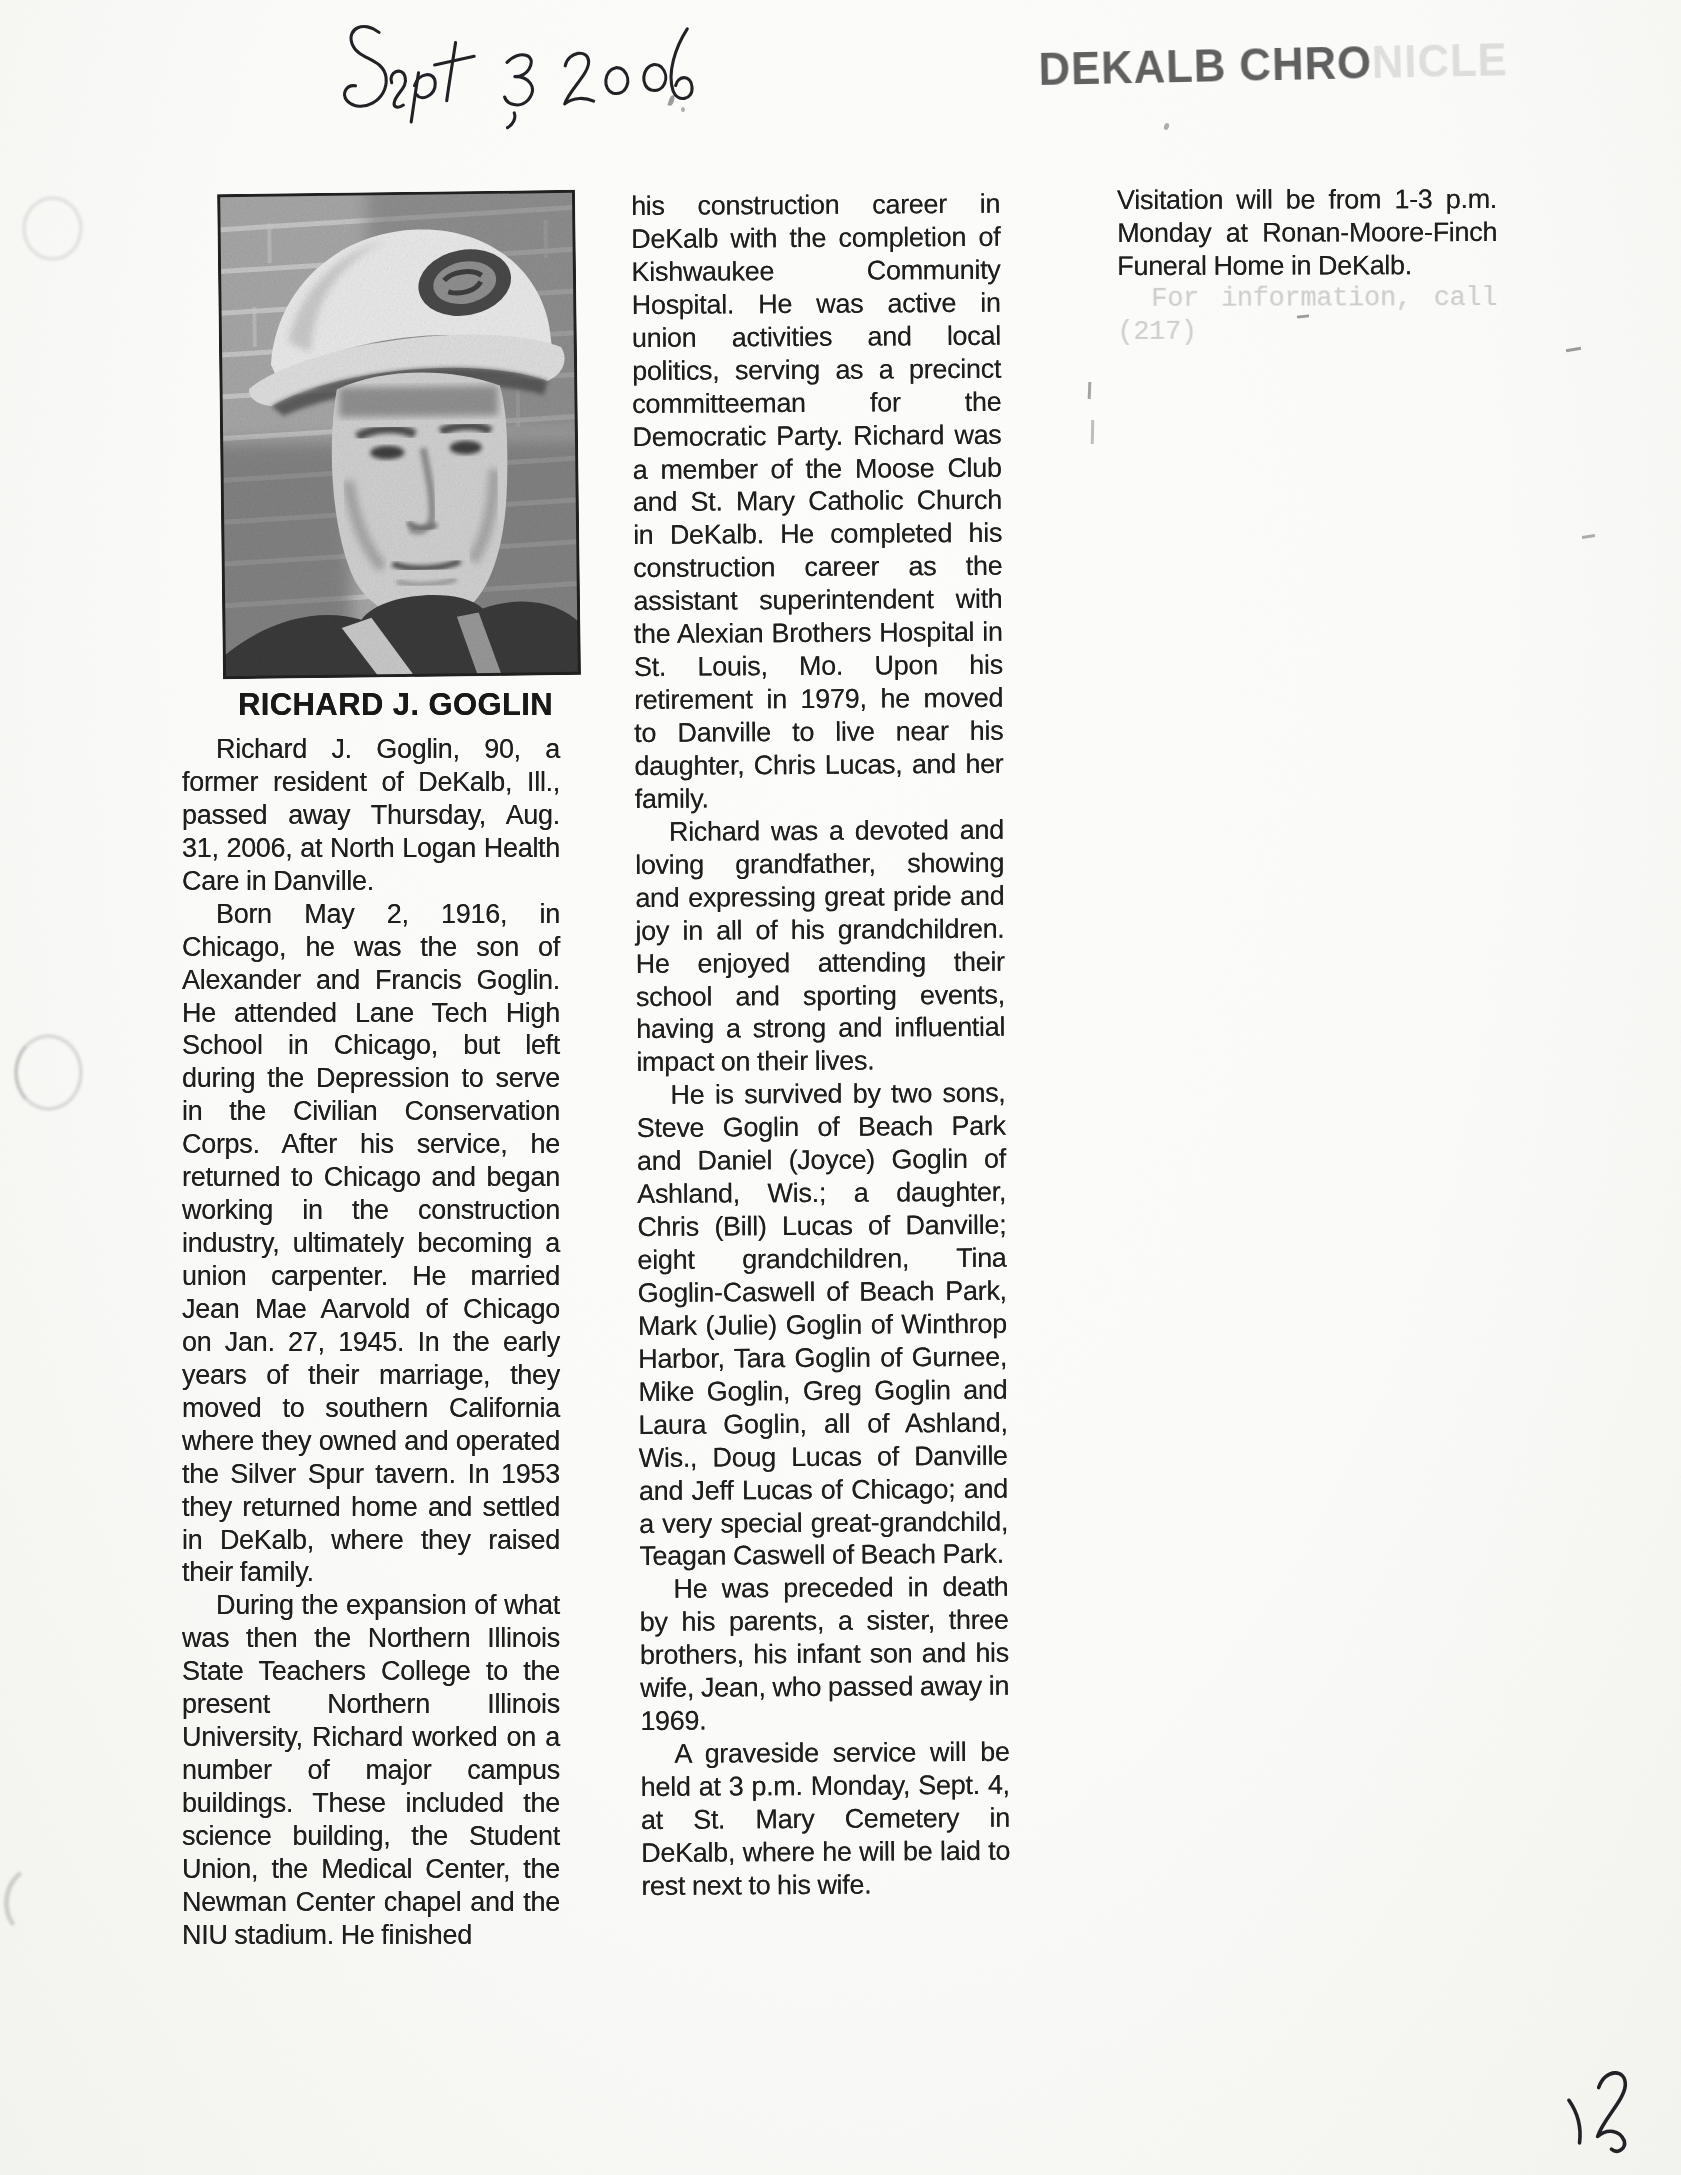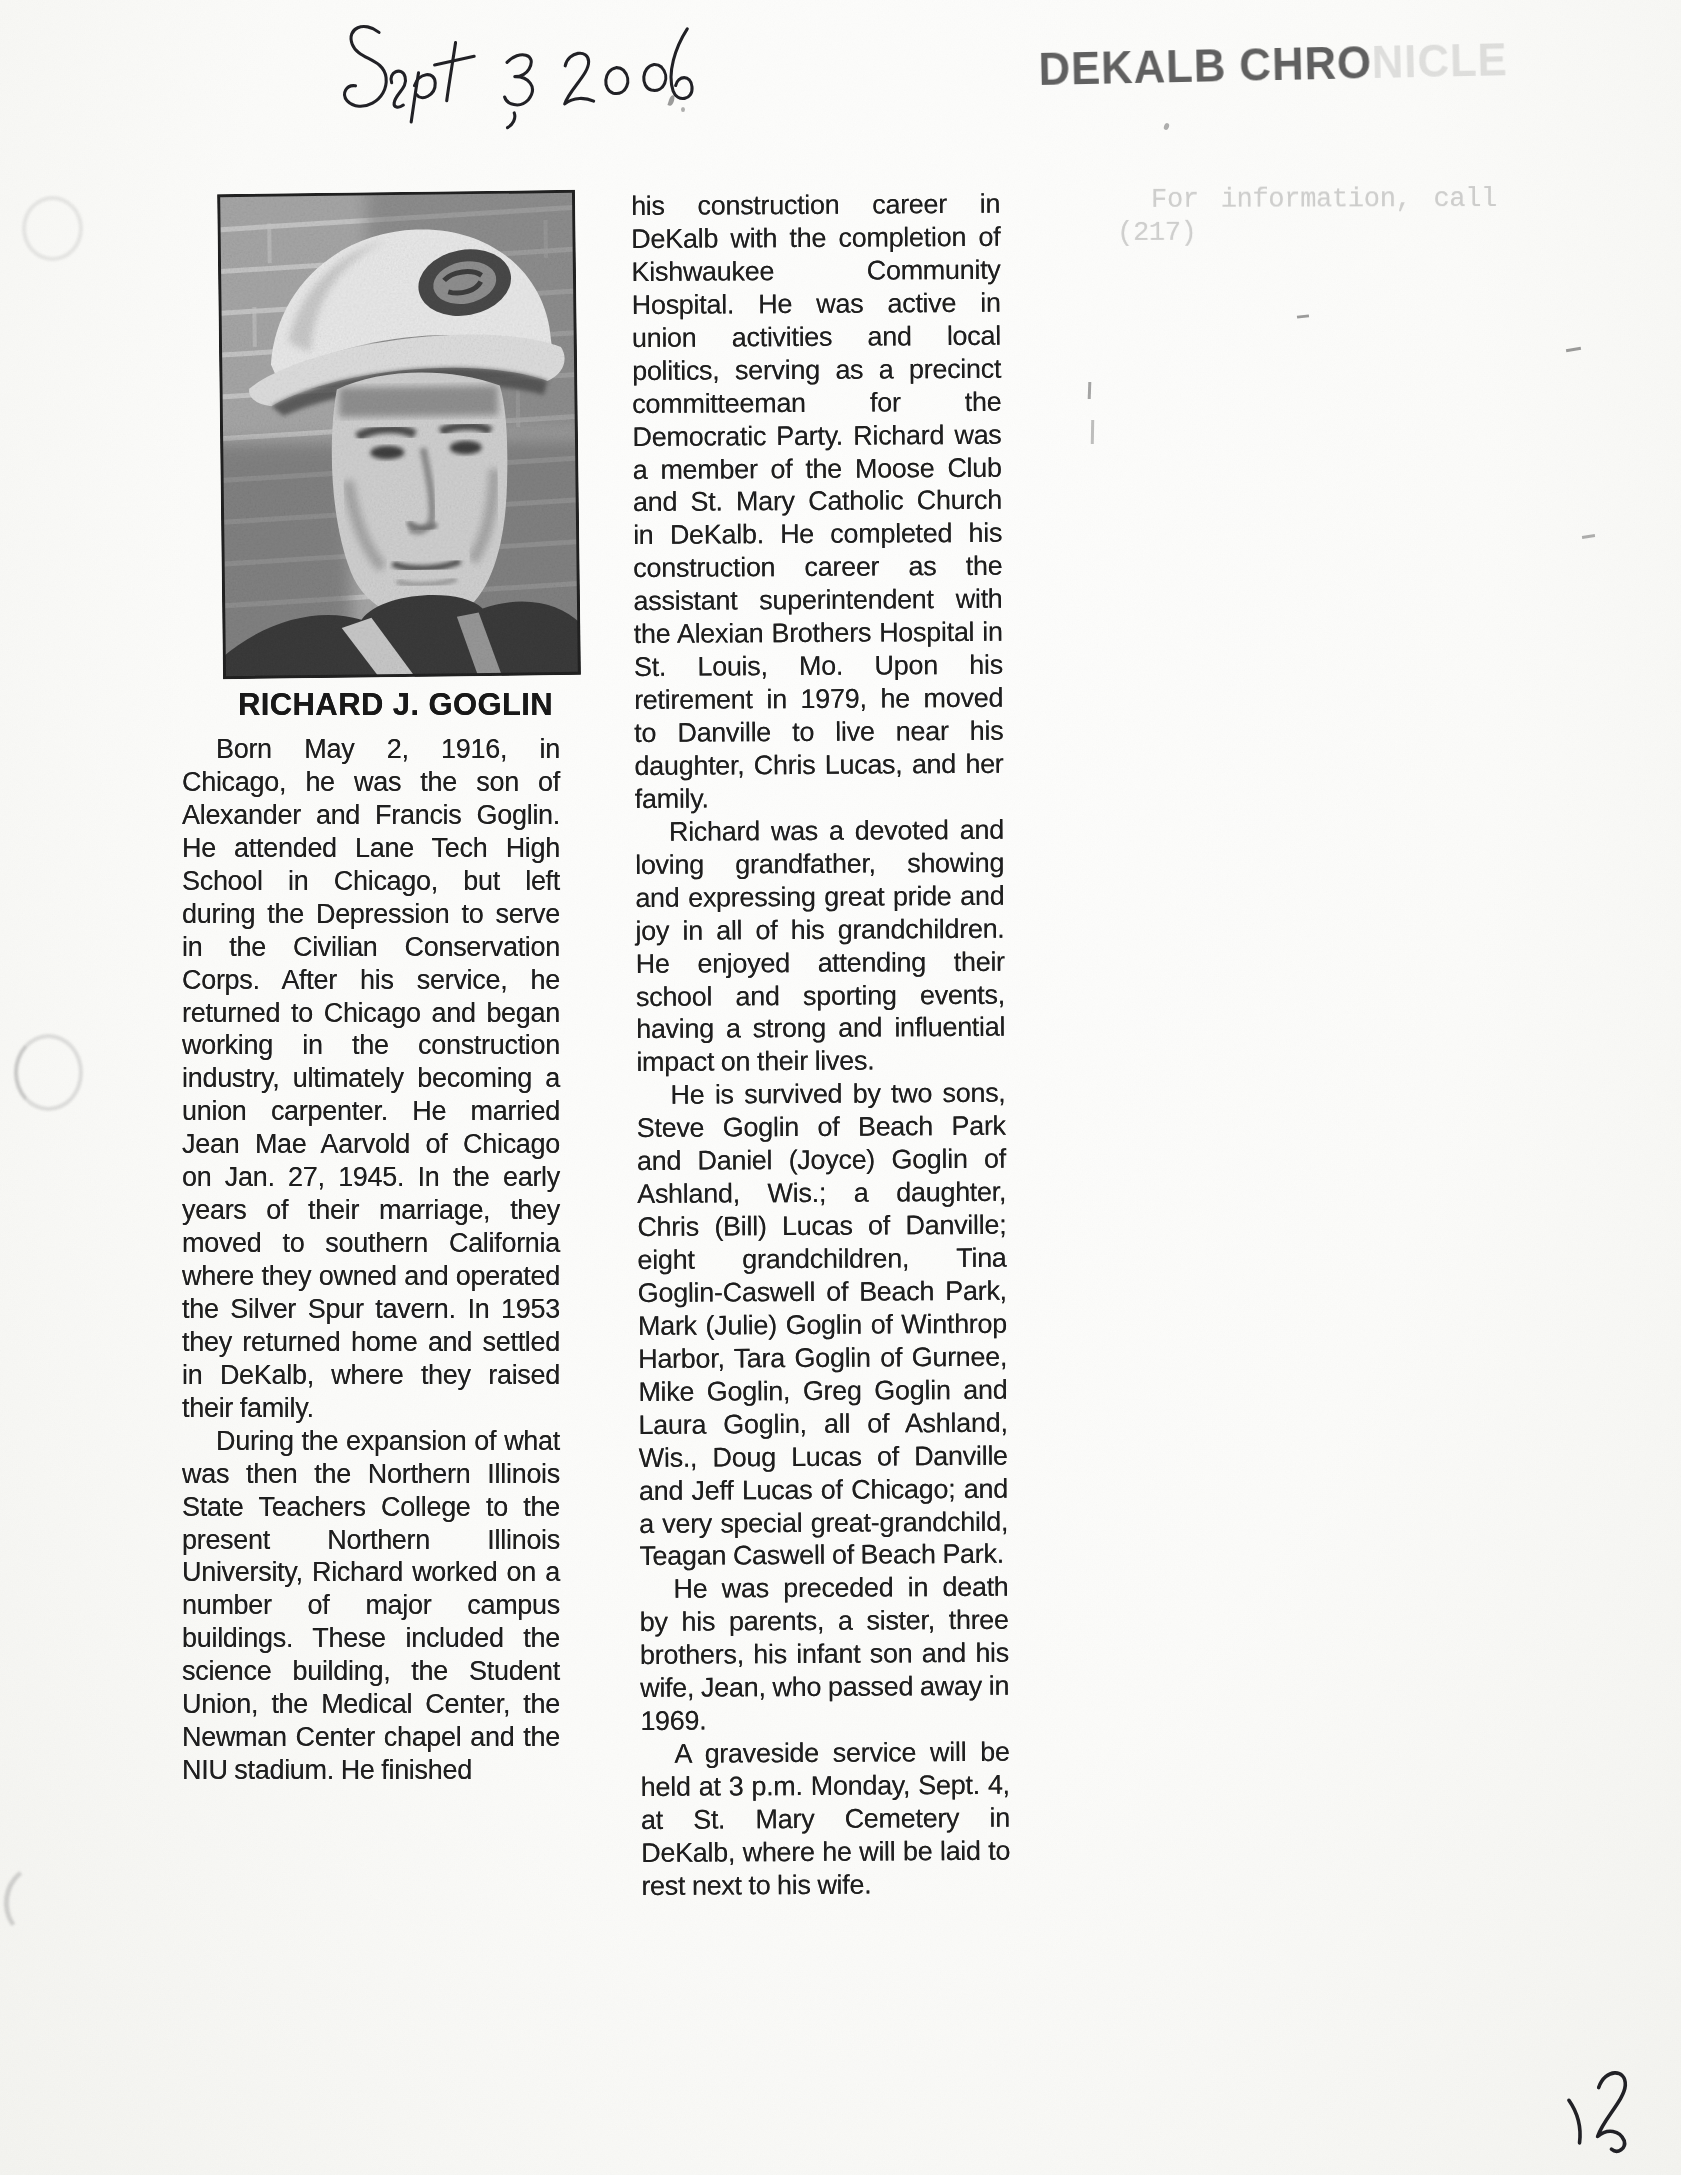--- a/index.html
+++ b/index.html
@@ -164,31 +164,33 @@
         <path d="M 236,428 L 258,492 L 282,492 L 258,424 Z" fill="#c2c2c2" opacity=".7"></path>
       </g>
       <rect width="360" height="488" filter="url(#grain)" opacity=".28" style="mix-blend-mode:multiply"></rect>
     </g>
     <rect x="1.5" y="1.5" width="357" height="485" fill="none" stroke="#1e1e1e" stroke-width="3"></rect>
   </svg>
 
   <div class="headline">RICHARD J. GOGLIN</div>
 
   <div class="col col-left">
+      <p class="para indent">Richard J. Goglin, 90, a former resident of DeKalb, Ill., passed away Thursday, Aug. 31, 2006, at North Logan Health Care in Danville.</p>
       <p class="para indent">Born May 2, 1916, in Chicago, he was the son of Alexander and Francis Goglin. He attended Lane Tech High School in Chicago, but left during the Depression to serve in the Civilian Conservation Corps. After his service, he returned to Chicago and began working in the construction industry, ultimately becoming a union carpenter. He married Jean Mae Aarvold of Chicago on Jan. 27, 1945. In the early years of their marriage, they moved to southern California where they owned and operated the Silver Spur tavern. In 1953 they returned home and settled in DeKalb, where they raised their family.</p>
       <p class="para indent">During the expansion of what was then the Northern Illinois State Teachers College to the present Northern Illinois University, Richard worked on a number of major campus buildings. These included the science building, the Student Union, the Medical Center, the Newman Center chapel and the NIU stadium. He finished</p>
     </div>
   <div class="col col-middle">
       <p class="para">his construction career in DeKalb with the completion of Kishwaukee Community Hospital. He was active in union activities and local politics, serving as a precinct committeeman for the Democratic Party. Richard was a member of the Moose Club and St. Mary Catholic Church in DeKalb. He completed his construction career as the assistant superintendent with the Alexian Brothers Hospital in St. Louis, Mo. Upon his retirement in 1979, he moved to Danville to live near his daughter, Chris Lucas, and her family.</p>
       <p class="para indent">Richard was a devoted and loving grandfather, showing and expressing great pride and joy in all of his grandchildren. He enjoyed attending their school and sporting events, having a strong and influential impact on their lives.</p>
       <p class="para indent">He is survived by two sons, Steve Goglin of Beach Park and Daniel (Joyce) Goglin of Ashland, Wis.; a daughter, Chris (Bill) Lucas of Danville; eight grandchildren, Tina Goglin-Caswell of Beach Park, Mark (Julie) Goglin of Winthrop Harbor, Tara Goglin of Gurnee, Mike Goglin, Greg Goglin and Laura Goglin, all of Ashland, Wis., Doug Lucas of Danville and Jeff Lucas of Chicago; and a very special great-grandchild, Teagan Caswell of Beach Park.</p>
       <p class="para indent">He was preceded in death by his parents, a sister, three brothers, his infant son and his wife, Jean, who passed away in 1969.</p>
       <p class="para indent">A graveside service will be held at 3 p.m. Monday, Sept. 4, at St. Mary Cemetery in DeKalb, where he will be laid to rest next to his wife.</p>
     </div>
   <div class="col col-right">
+      <p class="para">Visitation will be from 1-3 p.m. Monday at Ronan-Moore-Finch Funeral Home in DeKalb.</p>
       <p class="para indent faded">For information, call (217)</p>
     </div>
 
   <div class="hole hole1"></div>
   <div class="hole hole2"></div>
   <div class="hole hole3"></div>
 
   <div class="art art-c1"></div>
   <div class="art art-d1"></div>
   <div class="art art-t1"></div>

